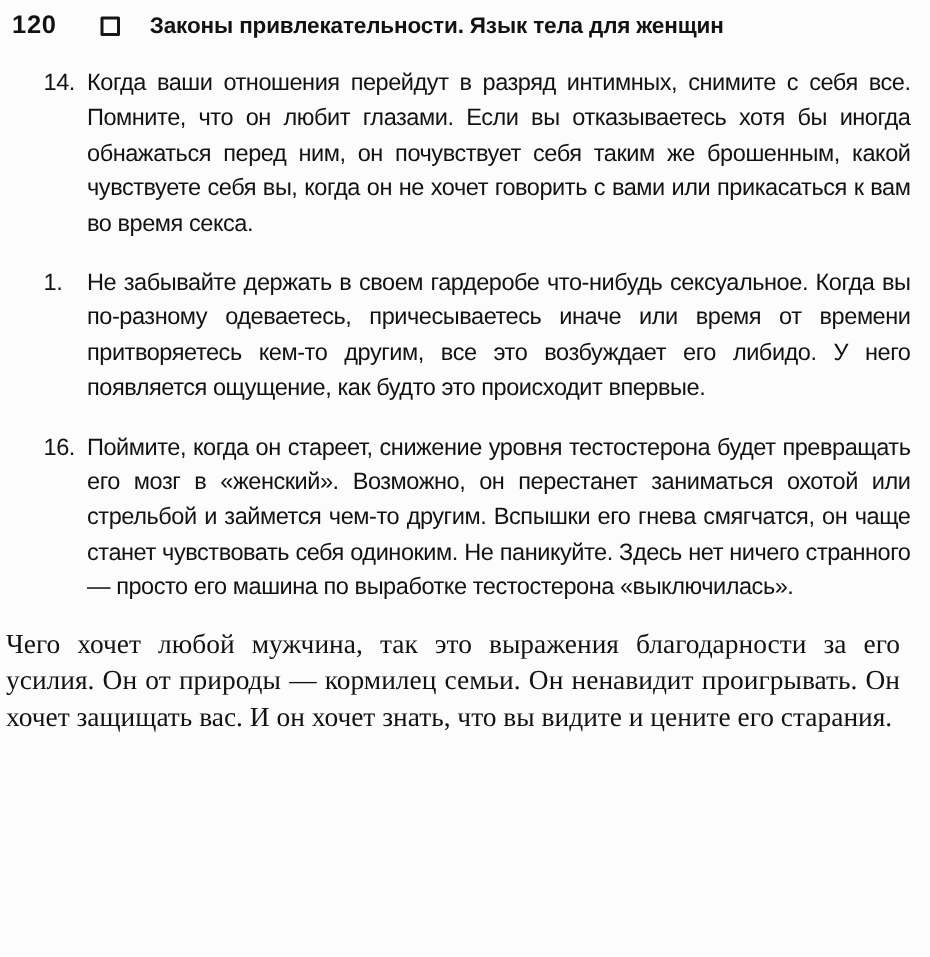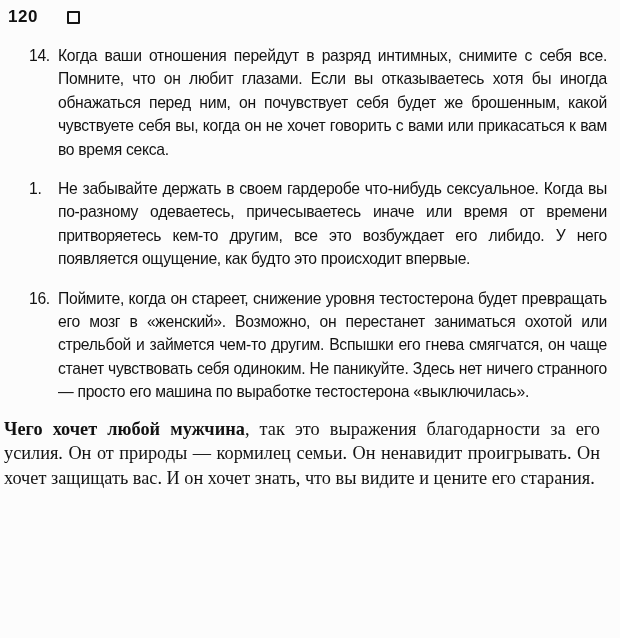--- a/index.html
+++ b/index.html
@@ -67,36 +67,37 @@
     font-family: "Liberation Serif", serif;
     font-size: 18.3px;
     line-height: 24.8px;
     margin-top: 13px;
     padding-right: 8px;
   }
   .para {
     margin: 0 0 8px 0;
     text-align: justify;
   }
-  .lead { font-weight: bold; }
+  .lead { font-weight: normal; }
 </style>
 </head>
 <body>
 
 <div class="page">
 
   <header class="header">
     <span class="pagenum">120</span>
     <span class="sq"></span>
+    <span class="runtitle">Законы привлекательности. Язык тела для женщин</span>
   </header>
 
   <ol class="list">
     <li class="item">
       <span class="num">14.</span>
-      <span class="txt">Когда ваши отношения перейдут в разряд интимных, снимите с себя все. Помните, что он любит глазами. Если вы отказываетесь хотя бы иногда обнажаться перед ним, он почувствует себя будет же брошенным, какой чувствуете себя вы, когда он не хочет говорить с вами или прикасаться к вам во время секса.</span>
+      <span class="txt">Когда ваши отношения перейдут в разряд интимных, снимите с себя все. Помните, что он любит глазами. Если вы отказываетесь хотя бы иногда обнажаться перед ним, он почувствует себя таким же брошенным, какой чувствуете себя вы, когда он не хочет говорить с вами или прикасаться к вам во время секса.</span>
     </li>
     <li class="item">
       <span class="num">1.</span>
       <span class="txt">Не забывайте держать в своем гардеробе что-нибудь сексуальное. Когда вы по-разному одеваетесь, причесываетесь иначе или время от времени притворяетесь кем-то другим, все это возбуждает его либидо. У него появляется ощущение, как будто это происходит впервые.</span>
     </li>
     <li class="item">
       <span class="num">16.</span>
       <span class="txt">Поймите, когда он стареет, снижение уровня тестостерона будет превращать его мозг в «женский». Возможно, он перестанет заниматься охотой или стрельбой и займется чем-то другим. Вспышки его гнева смягчатся, он чаще станет чувствовать себя одиноким. Не паникуйте. Здесь нет ничего странного — просто его машина по выработке тестостерона «выключилась».</span>
     </li>
   </ol>

